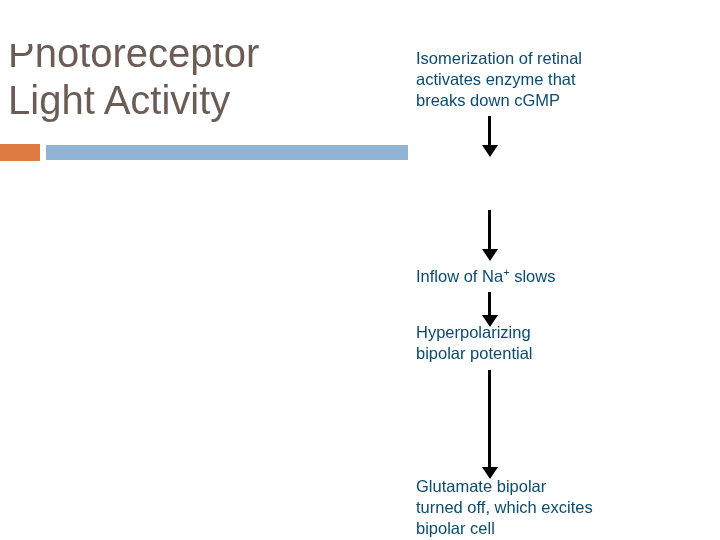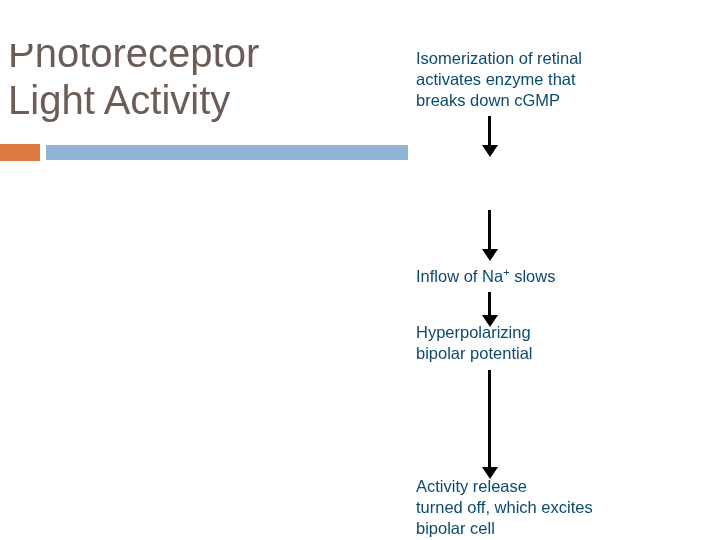--- a/index.html
+++ b/index.html
@@ -157,21 +157,21 @@
     </div>
 
     <div class="flow-step" style="top:278px;">Hyperpolarizing
 bipolar potential</div>
 
     <div class="flow-arrow" style="top:326px;height:110px;">
       <div class="shaft" style="height:98px;"></div>
       <div class="head" style="top:97px;"></div>
     </div>
 
-    <div class="flow-step" style="top:432px;">Activity release
+    <div class="flow-step" style="top:432px;">Glutamate bipolar
 turned off, which excites
 bipolar cell</div>
   </div>
 
   <div id="cell-figure">
     <svg width="80" height="540" viewBox="0 0 80 540" xmlns="http://www.w3.org/2000/svg">
       <defs>
         <linearGradient id="yellowGrad" x1="0" y1="0" x2="1" y2="0">
           <stop offset="0%" stop-color="#d9a800"></stop>
           <stop offset="22%" stop-color="#f4c81a"></stop>

